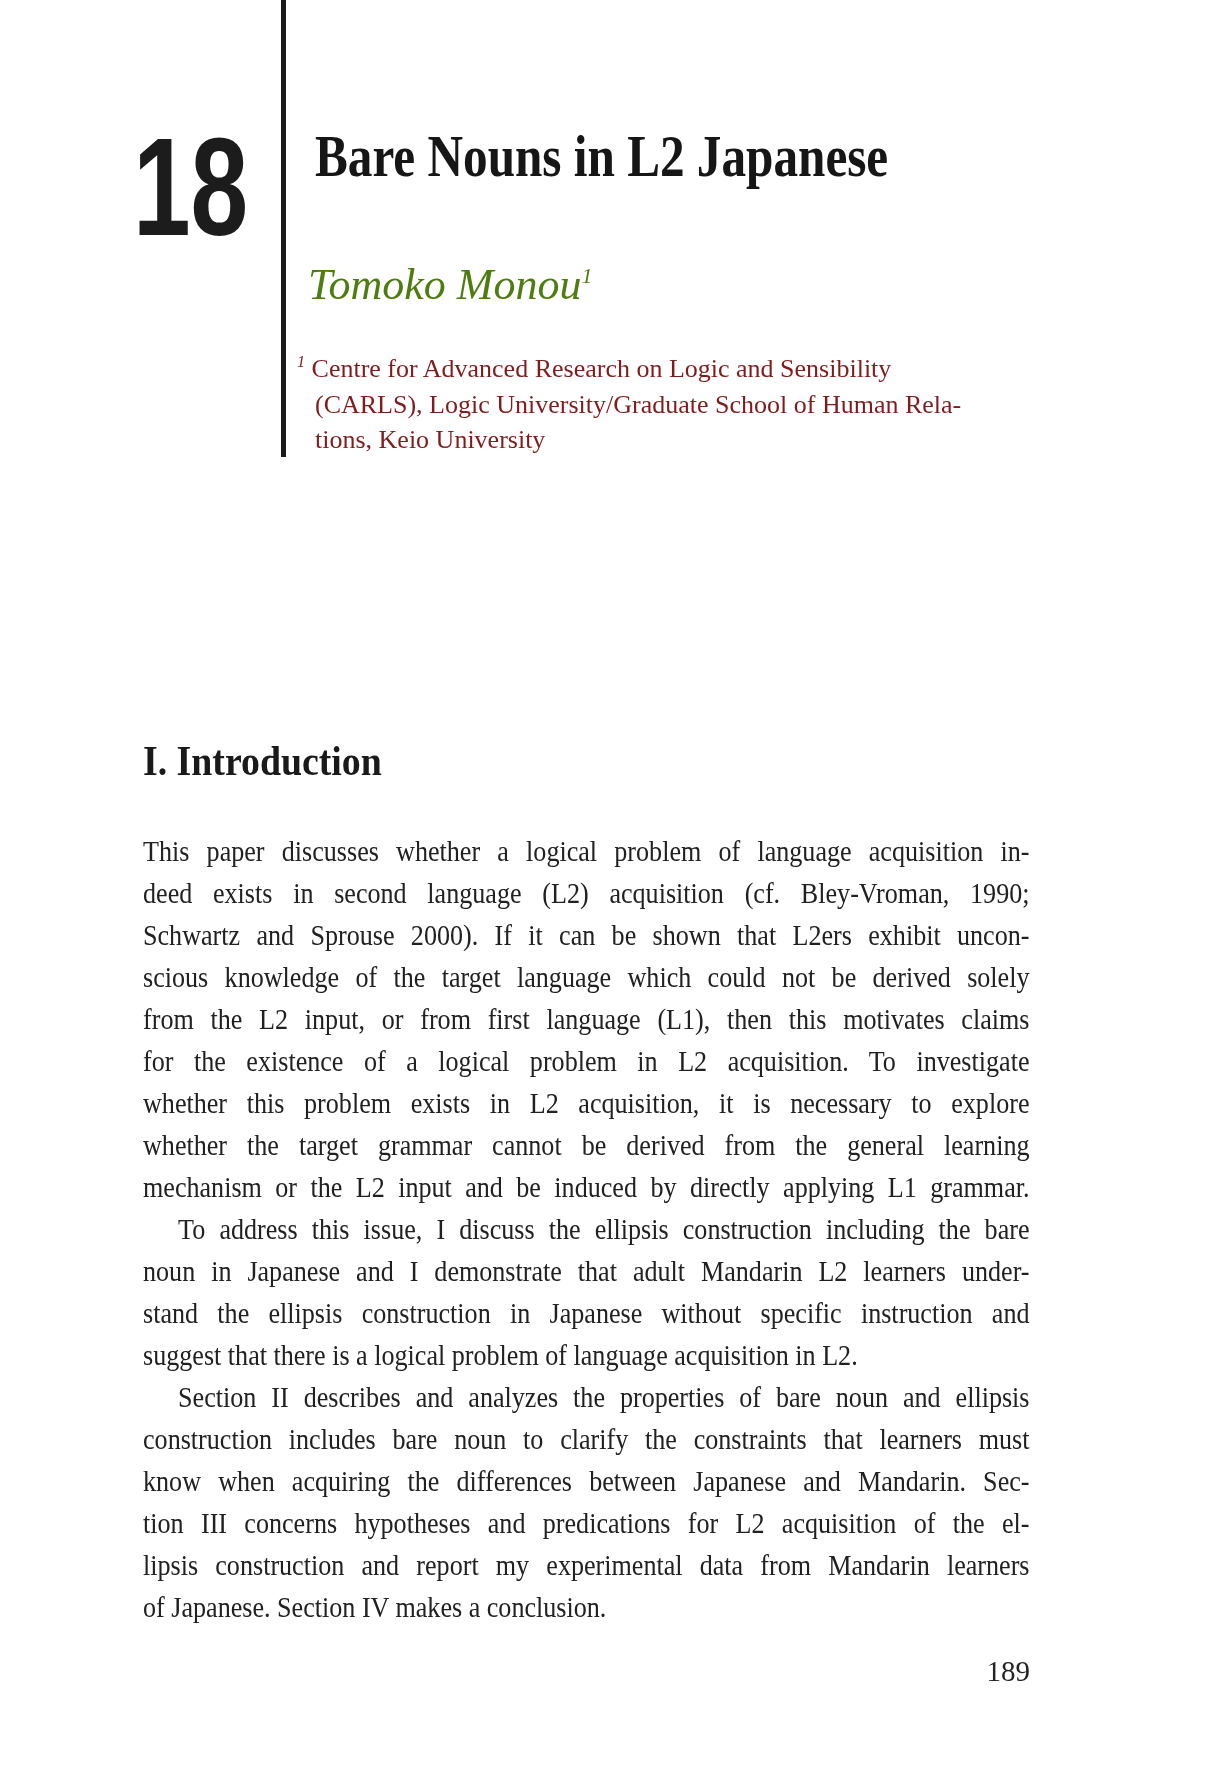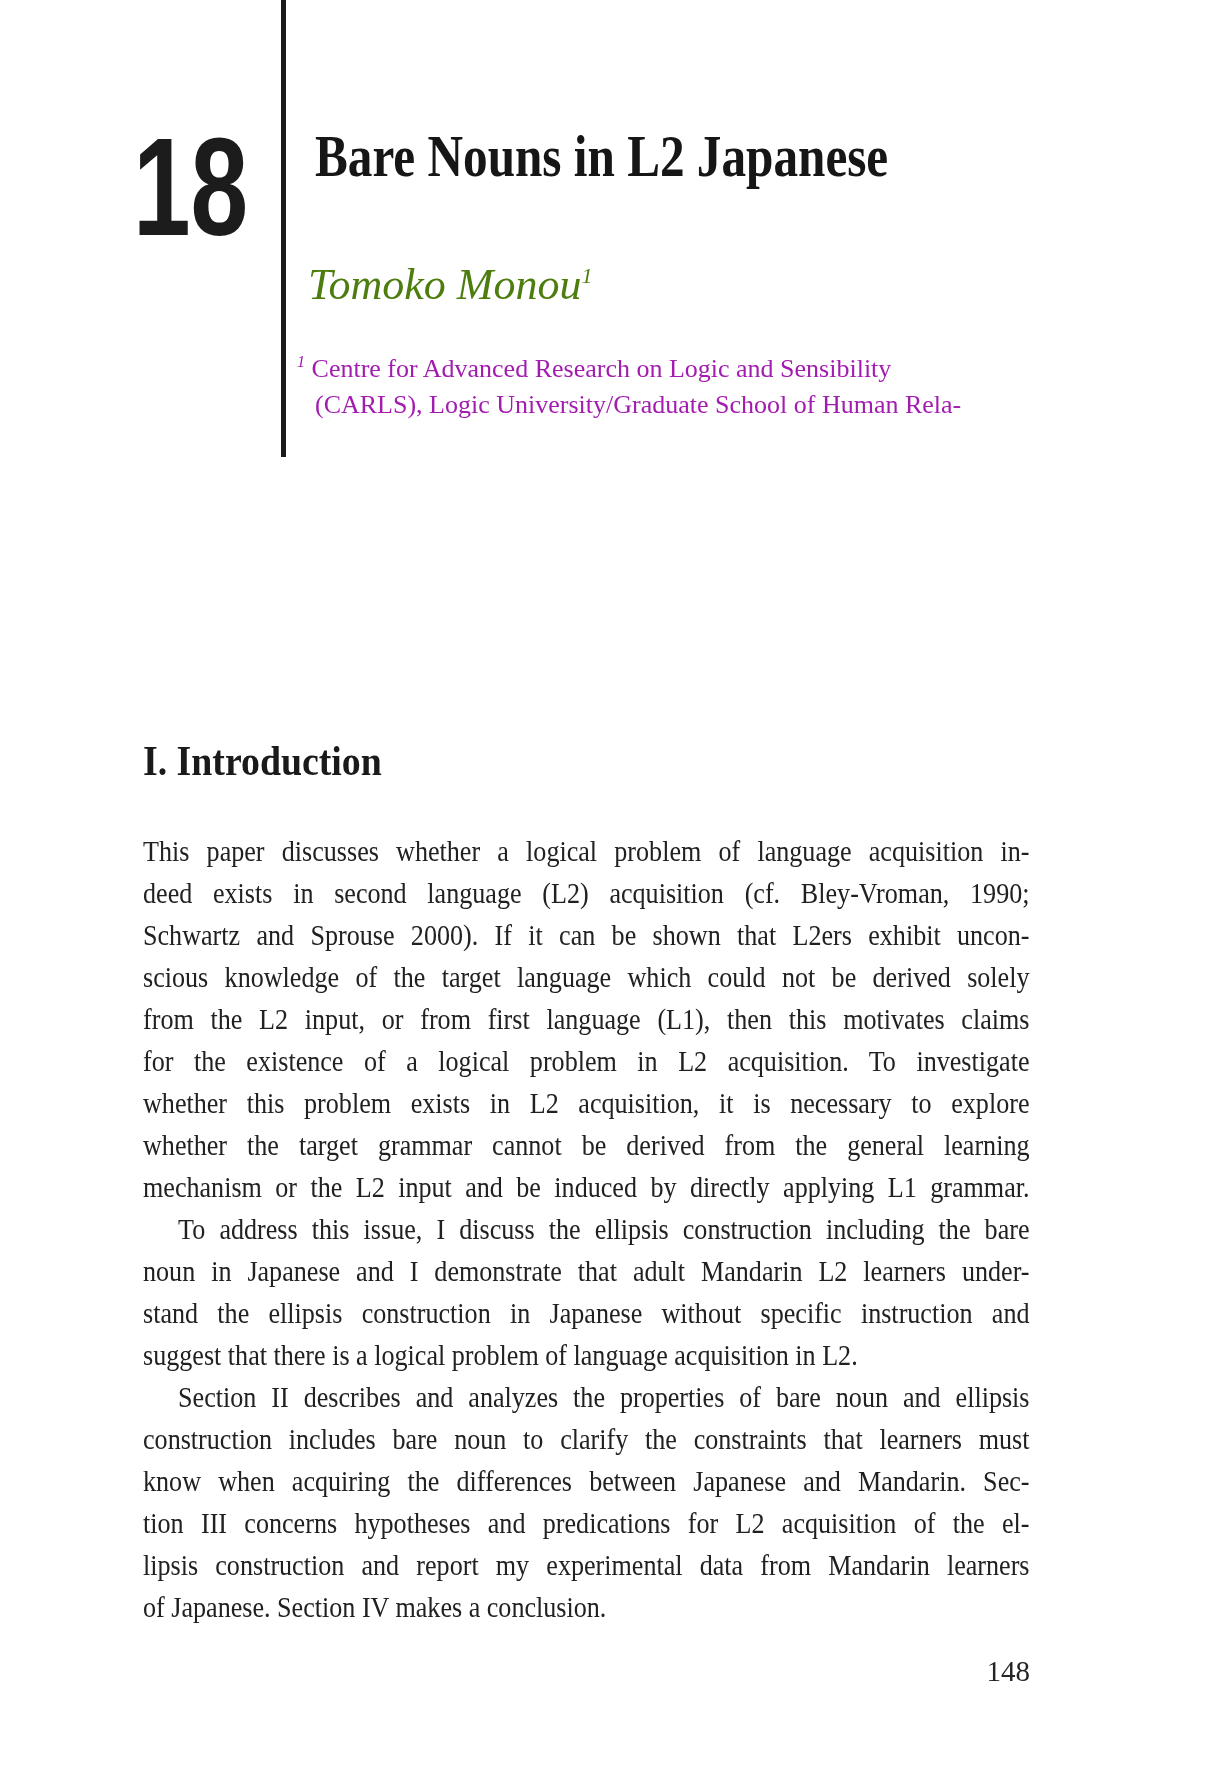--- a/index.html
+++ b/index.html
@@ -46,21 +46,21 @@
     font-size: 44px; line-height: 44px;
     white-space: nowrap;
     color: #4d7c0f;
   }
   .author sup { font-size: 0.5em; line-height: 0; }
 
   .footnote {
     position: absolute; left: 315px; top: 351px;
     width: 740px;
     font-size: 26px; line-height: 35.5px;
-    color: #a21caf;
+    color: #7f1d1d;
   }
   .footnote .fn-first { text-indent: -18px; }
   .footnote sup { font-size: 0.62em; font-style: italic; line-height: 0; }
 
   
   .main-col {
     position: absolute; left: 143px; top: 740px;
     width: 985px;
     transform: scaleX(0.9); transform-origin: 0 0;
   }
@@ -95,20 +95,21 @@
 
   <div class="chapter-num">18</div>
   <div class="chapter-rule"></div>
   <div class="chapter-title">Bare Nouns in L2 Japanese</div>
 
   <div class="author"><span>Tomoko Monou</span><sup>1</sup></div>
 
   <div class="footnote">
     <div class="fn-first"><sup>1</sup> <span>Centre for Advanced Research on Logic and Sensibility</span></div>
     <div>(CARLS), Logic University/Graduate School of Human Rela-</div>
+    <div>tions, Keio University</div>
   </div>
 
   <div class="main-col">
     <div class="section-heading">I. Introduction</div>
 
     <div class="para">
       <div class="bline jl">This paper discusses whether a logical problem of language acquisition in-</div>
       <div class="bline jl">deed exists in second language (L2) acquisition (cf. Bley-Vroman, 1990;</div>
       <div class="bline jl">Schwartz and Sprouse 2000). If it can be shown that L2ers exhibit uncon-</div>
       <div class="bline jl">scious knowledge of the target language which could not be derived solely</div>
@@ -129,15 +130,15 @@
     <div class="para">
       <div class="bline jl ind">Section II describes and analyzes the properties of bare noun and ellipsis</div>
       <div class="bline jl">construction includes bare noun to clarify the constraints that learners must</div>
       <div class="bline jl">know when acquiring the differences between Japanese and Mandarin. Sec-</div>
       <div class="bline jl">tion III concerns hypotheses and predications for L2 acquisition of the el-</div>
       <div class="bline jl">lipsis construction and report my experimental data from Mandarin learners</div>
       <div class="bline ll">of Japanese. Section IV makes a conclusion.</div>
     </div>
   </div>
 
-  <div class="page-number">148</div>
+  <div class="page-number">189</div>
 
 </div>
 
 </body></html>

